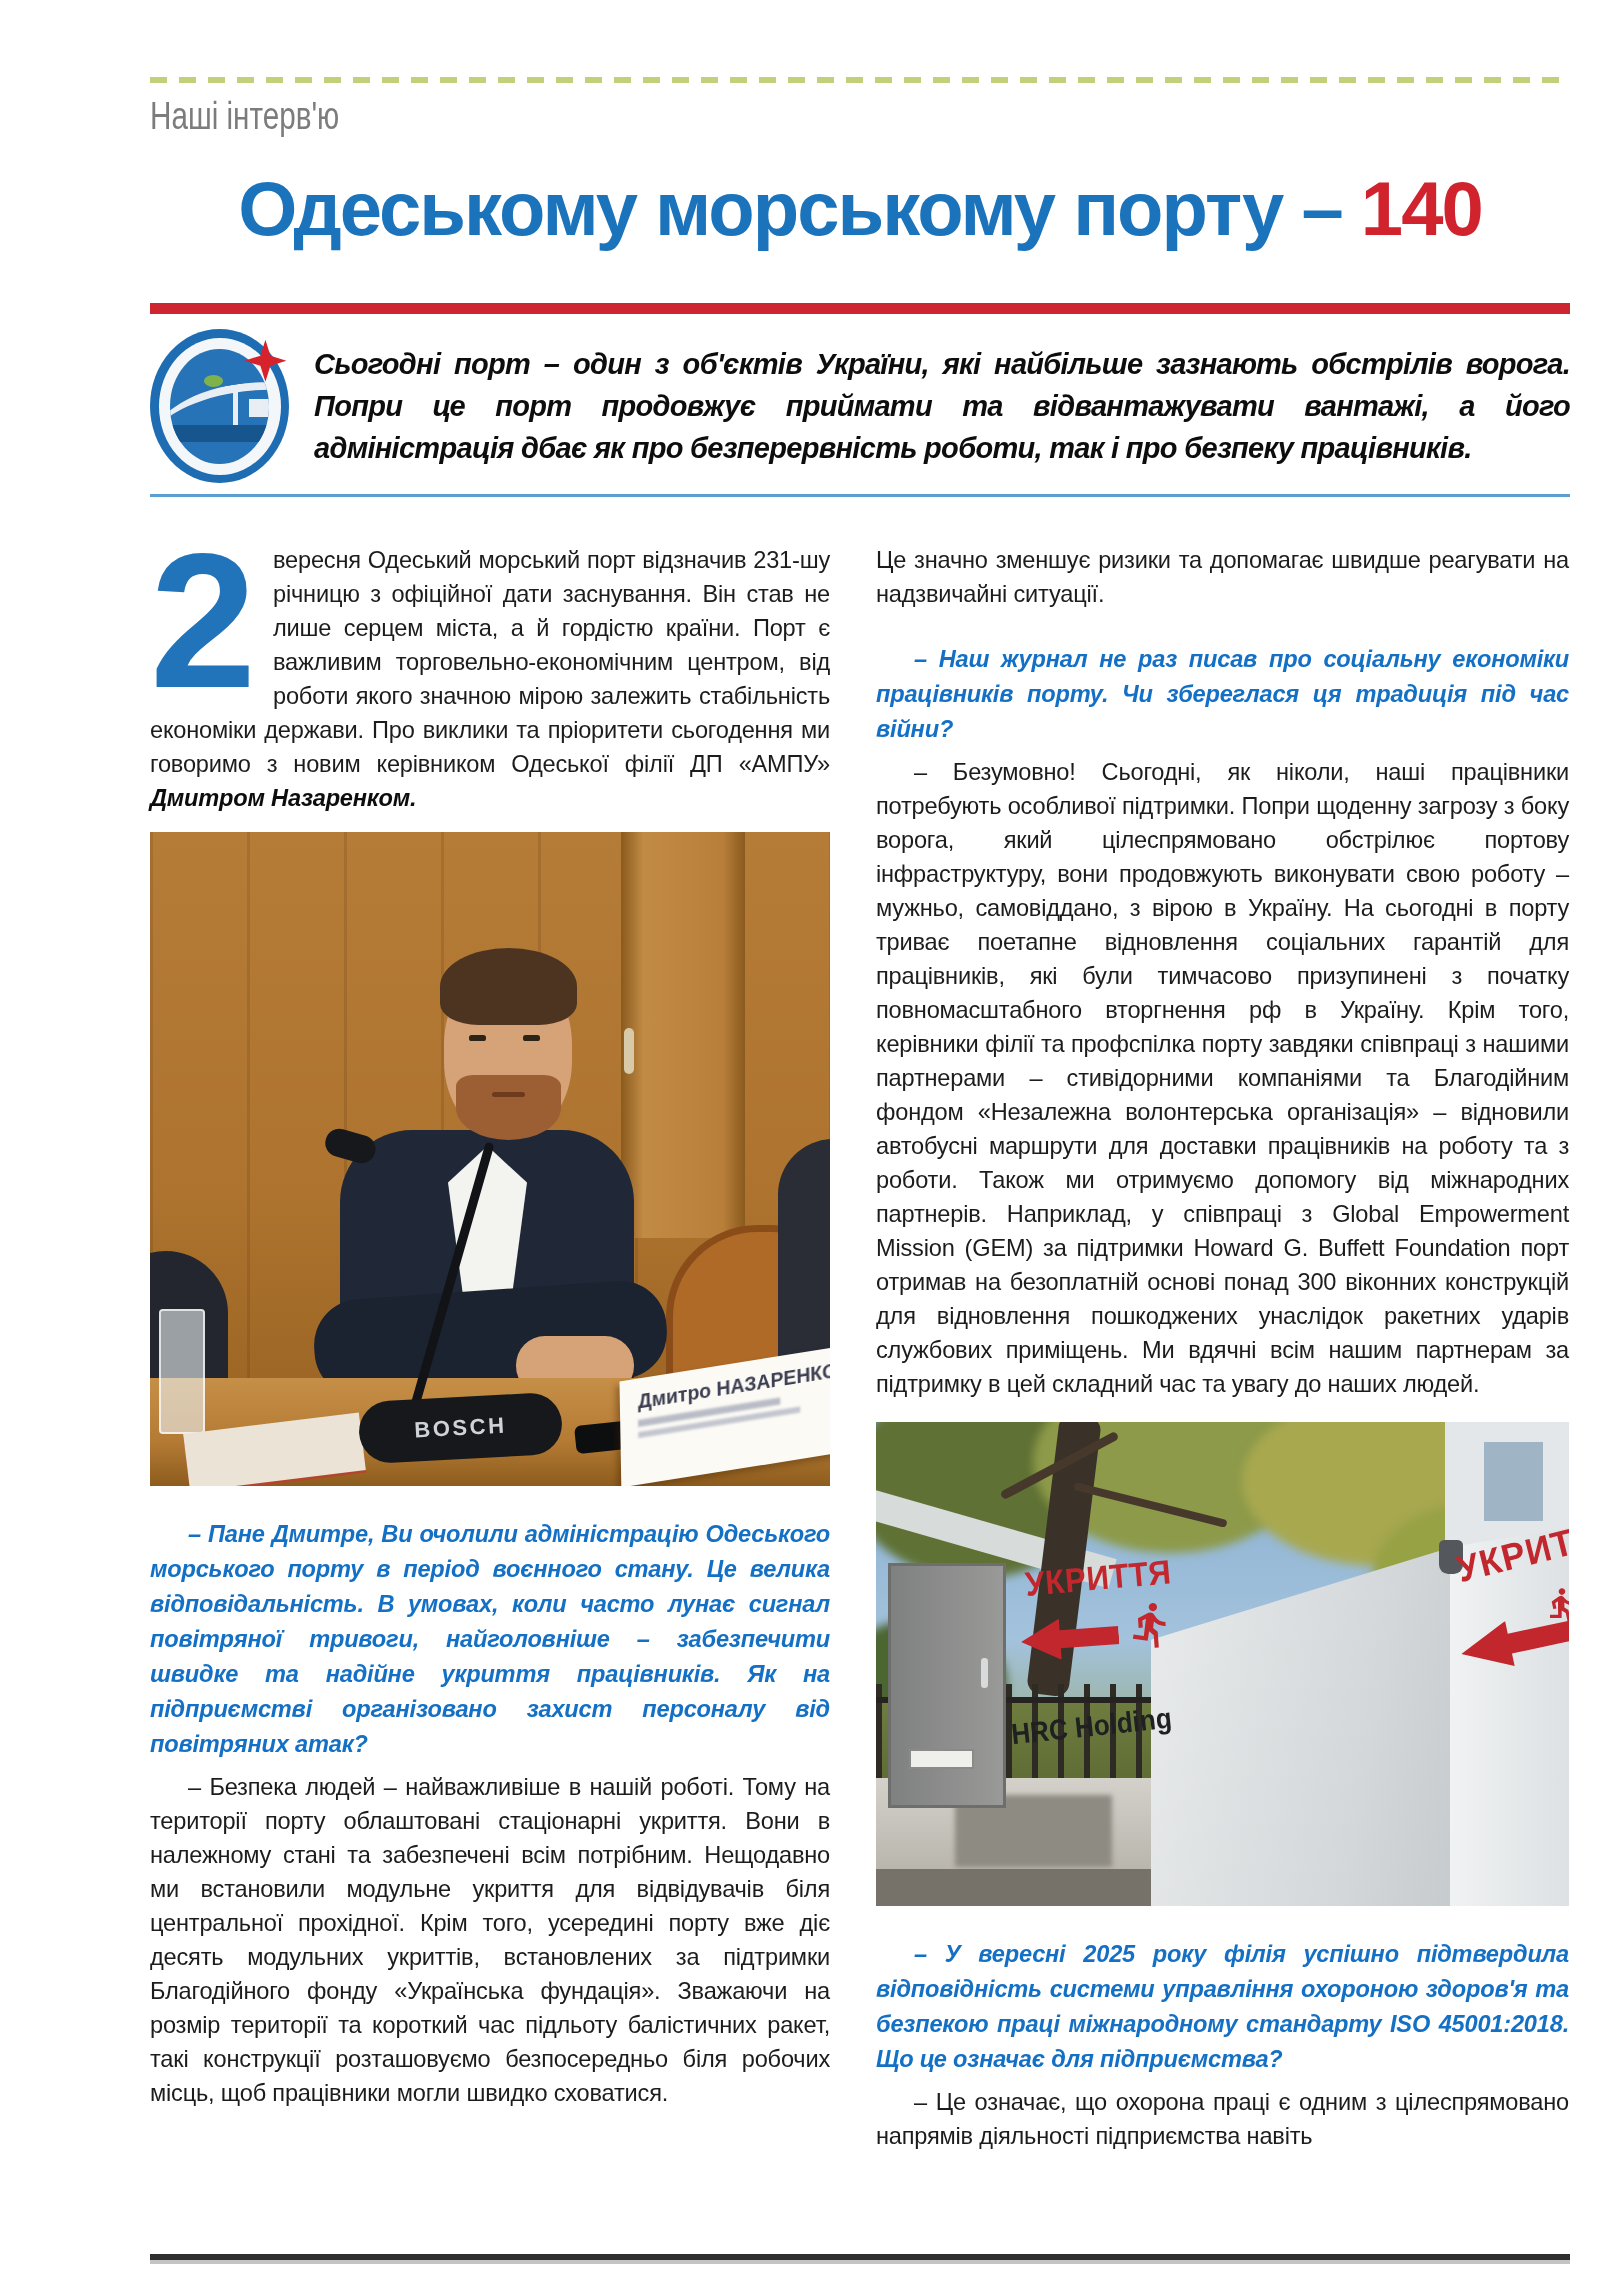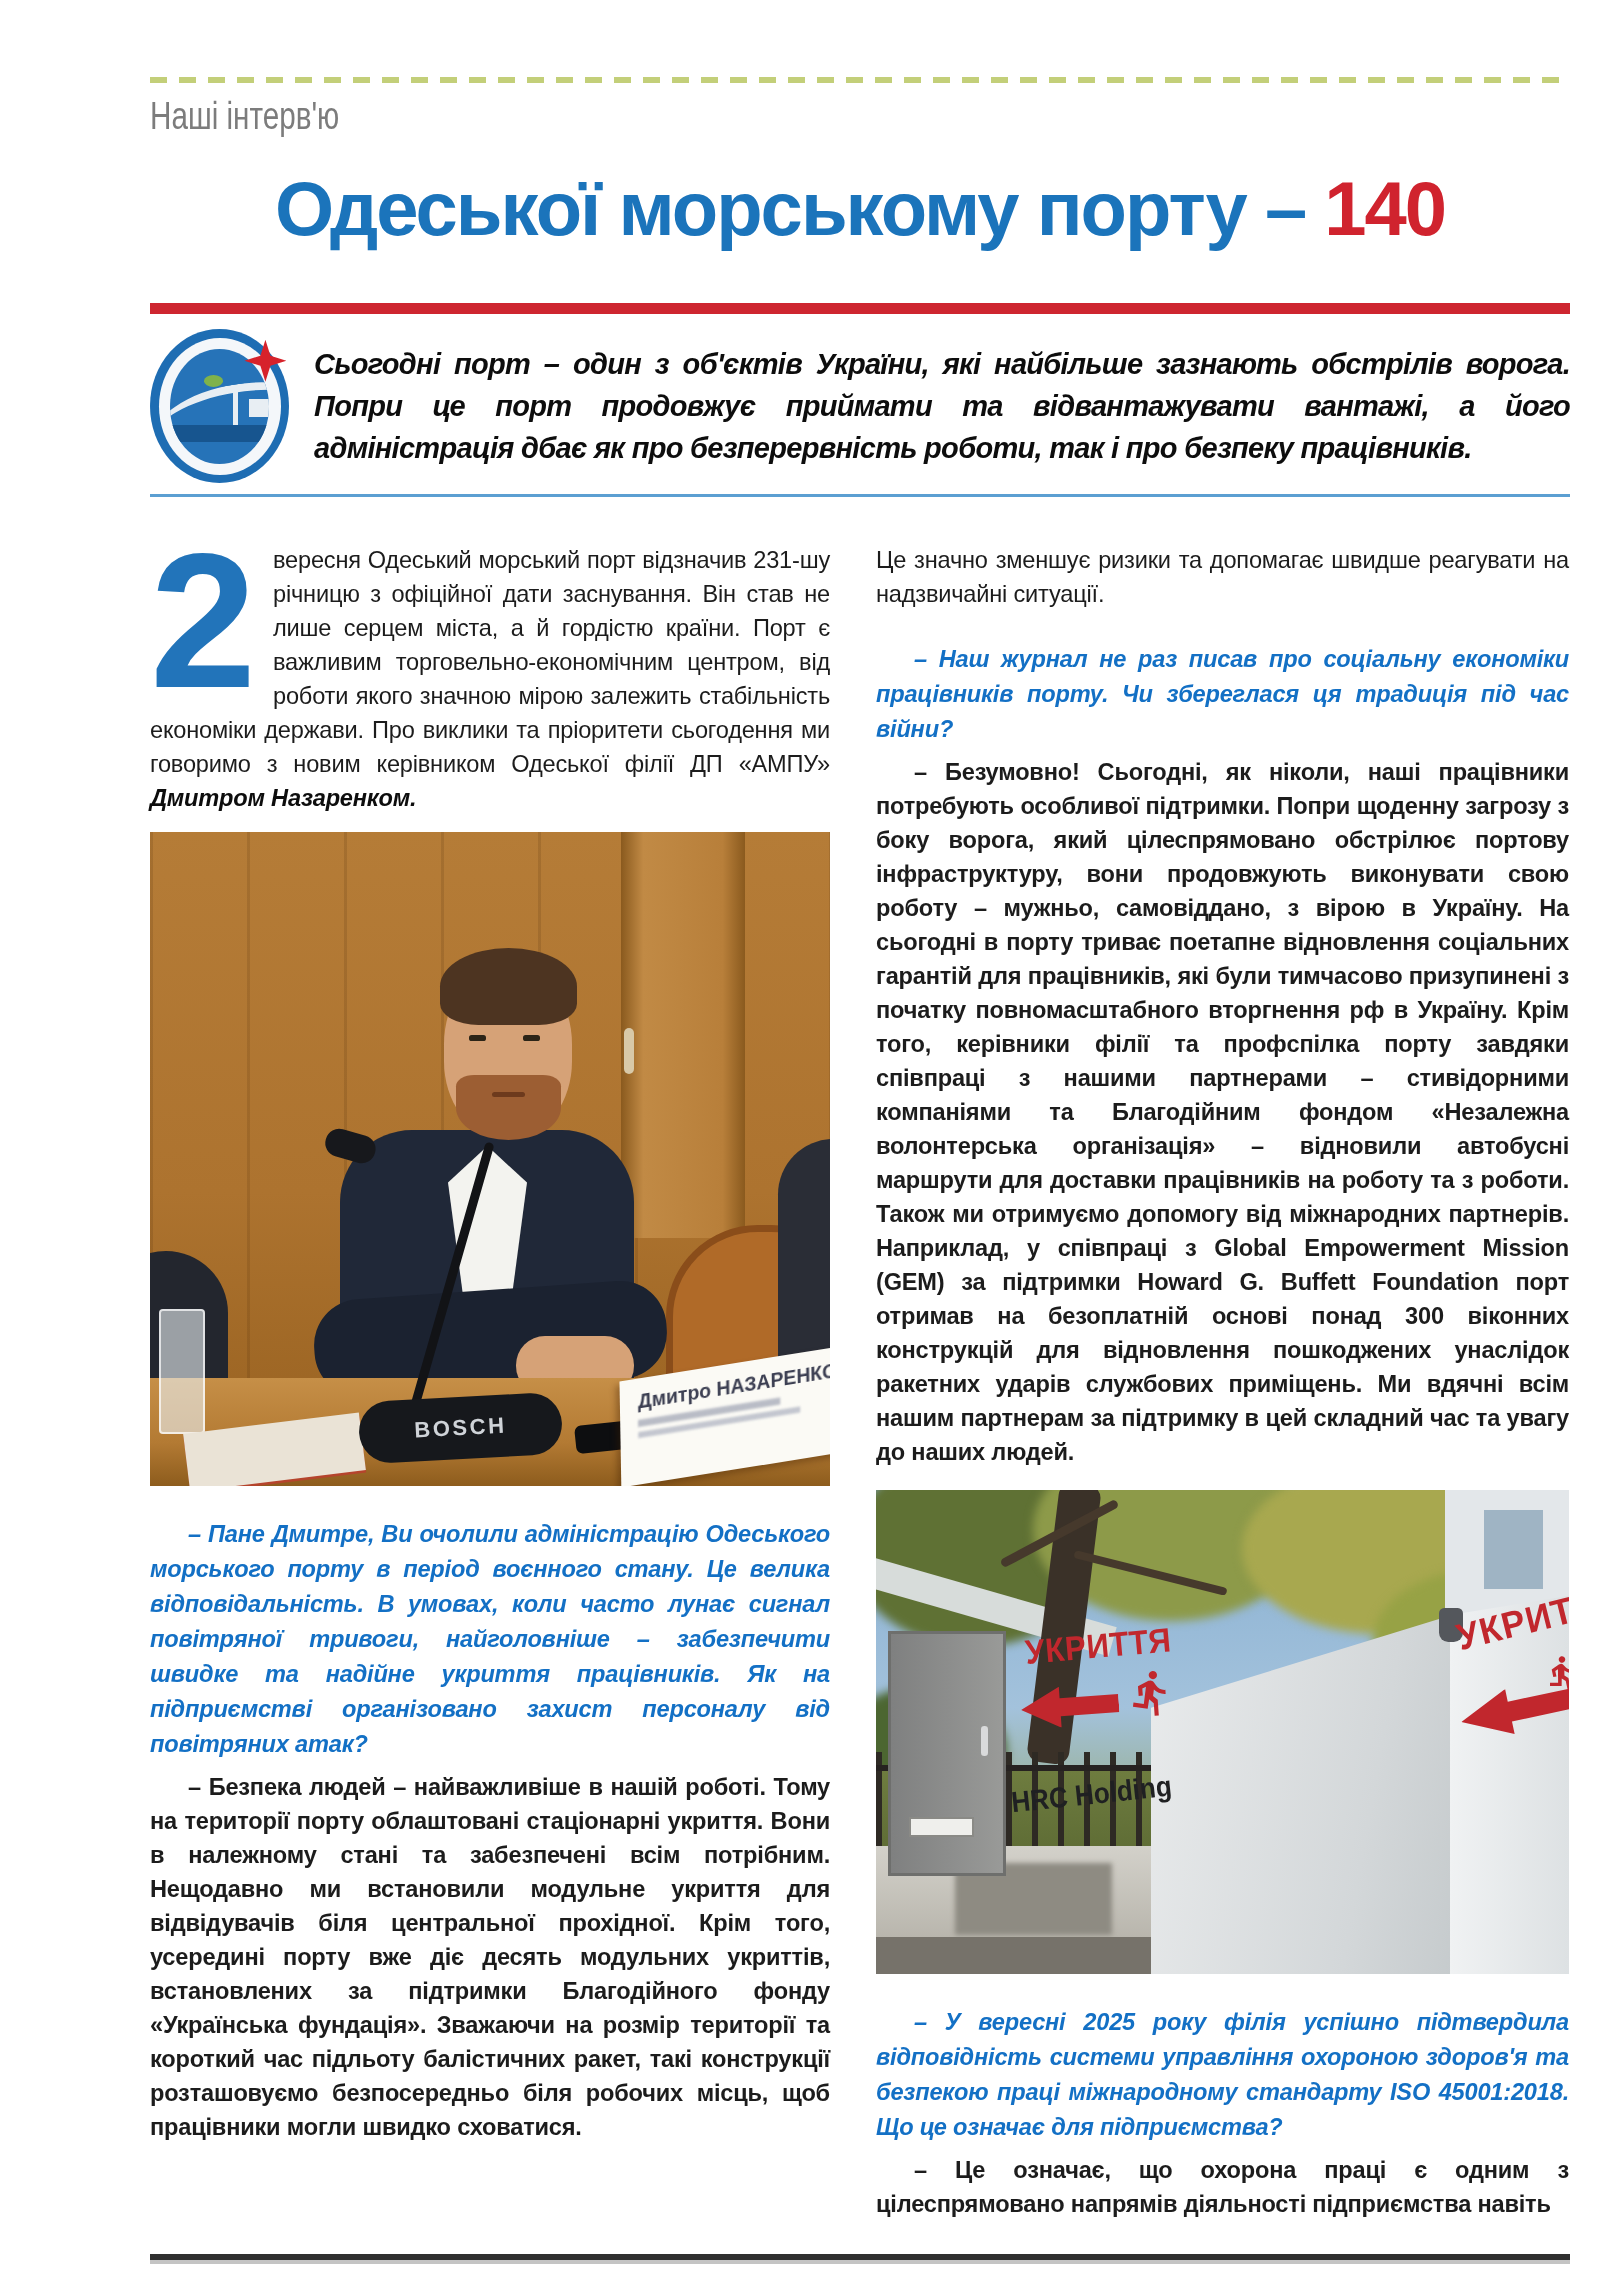--- a/index.html
+++ b/index.html
@@ -64,21 +64,21 @@
   .columns{display:flex;gap:46px;margin-top:46px;}
   .col-left{width:680px;flex:none;}
   .col-right{width:693px;flex:none;}
   p.body{
     margin:0;
     font-size:23.6px;line-height:34px;
     letter-spacing:-0.2px;
     text-align:justify;
   }
   p.indent{text-indent:38px;}
-  p.answer{margin-top:7.9px;font-weight:bold;}
+  p.answer{margin-top:7.9px;}
   p.question{
     margin:31px 0 0;
     font-size:23.6px;line-height:35px;
     font-weight:bold;font-style:italic;
     color:#1370c5;
     text-indent:38px;
     text-align:justify;
     letter-spacing:-0.2px;
   }
   .dropcap{
@@ -159,21 +159,21 @@
 </style>
 </head>
 <body>
 
 <div class="page">
   <div class="content">
 
     <div class="top-rule"></div>
     <div class="kicker">Наші інтерв'ю</div>
 
-    <h1 class="headline"><span>Одеської морському порту – </span><span class="num">140</span></h1>
+    <h1 class="headline"><span>Одеському морському порту – </span><span class="num">140</span></h1>
 
     <div class="red-bar"></div>
 
     <div class="lead">
       <div class="logo">
         <div class="logo-outer"></div>
         <div class="logo-white"></div>
         <div class="logo-globe">
           <div class="logo-band"></div>
           <div class="logo-mast"></div>

